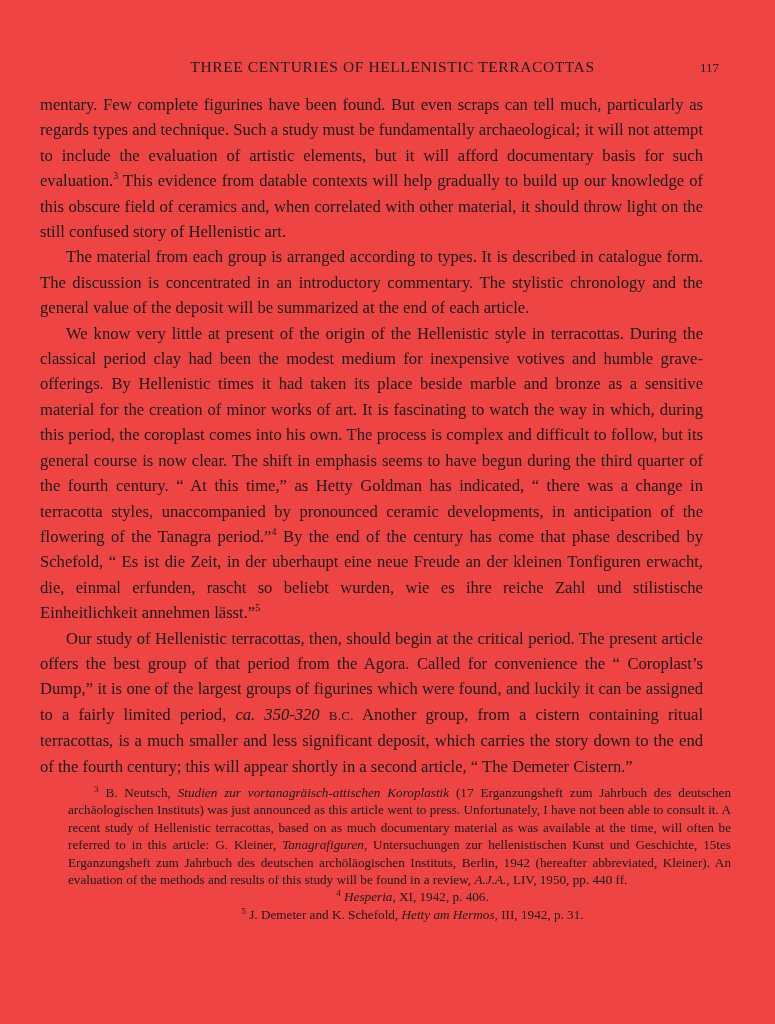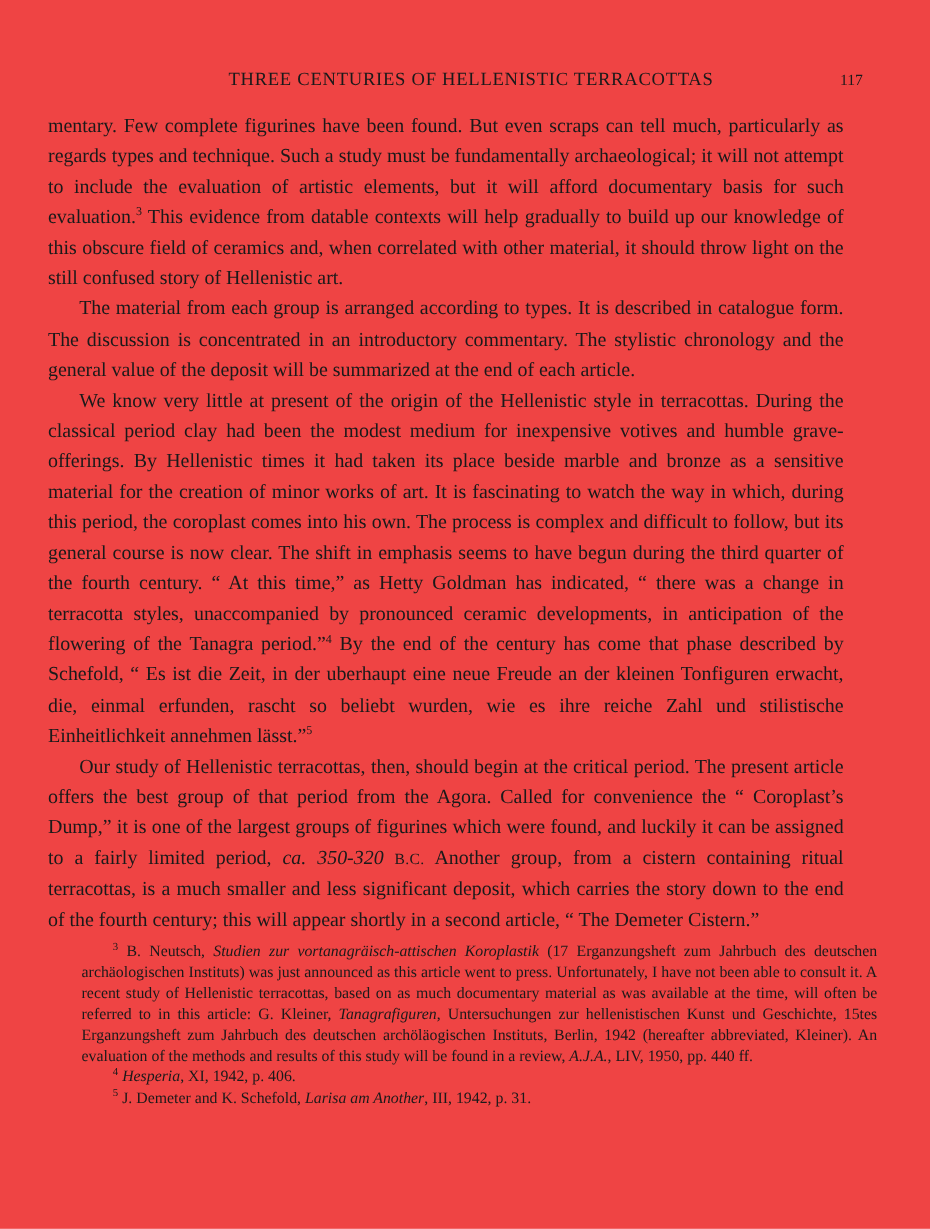--- a/index.html
+++ b/index.html
@@ -82,21 +82,21 @@
     font-size: 13.2px;
     line-height: 17.4px;
     text-align: justify;
     margin: 0;
   }
   .fn.first {
     text-indent: 26px;
   }
   .fn.short {
     text-indent: 26px;
-    text-align: left;
+    text-align: center;
   }
   .fn sup {
     font-size: 9px;
   }
   i { font-style: italic; font-family: Liberation Serif, serif; }
 </style>
 </head>
 <body>
 
 <div class="page">
@@ -117,17 +117,17 @@
     <p class="para indent"><span>Our study of Hellenistic terracottas, then, should begin at the critical period.  The present article offers the best group of that period from the Agora.  Called for convenience the “ Coroplast’s Dump,” it is one of the largest groups of figurines which were found, and luckily it can be assigned to a fairly limited period, </span><i>ca. 350-320</i> <span class="smallcaps">B.C.</span> <span>Another group, from a cistern containing ritual terracottas, is a much smaller and less significant deposit, which carries the story down to the end of the fourth century; this will appear shortly in a second article, “ The Demeter Cistern.”</span></p>
 
   </div>
 
   <div class="footnotes">
 
     <p class="fn first"><sup>3</sup> <span>B. Neutsch, </span><i>Studien zur vortanagräisch-attischen Koroplastik</i><span> (17 Erganzungsheft zum Jahrbuch des deutschen archäologischen Instituts) was just announced as this article went to press. Unfortunately, I have not been able to consult it.  A recent study of Hellenistic terracottas, based on as much documentary material as was available at the time, will often be referred to in this article:  G. Kleiner, </span><i>Tanagrafiguren</i><span>, Untersuchungen zur hellenistischen Kunst und Geschichte, 15tes Erganzungsheft zum Jahrbuch des deutschen archöläogischen Instituts, Berlin, 1942 (hereafter abbreviated, Kleiner).  An evaluation of the methods and results of this study will be found in a review, </span><i>A.J.A.</i><span>, LIV, 1950, pp. 440 ff.</span></p>
 
     <p class="fn short"><sup>4</sup> <i>Hesperia</i><span>, XI, 1942, p. 406.</span></p>
 
-    <p class="fn short"><sup>5</sup> <span>J. Demeter and K. Schefold, </span><i>Larisa am Another</i><span>, III, 1942, p. 31.</span></p>
+    <p class="fn short"><sup>5</sup> <span>J. Demeter and K. Schefold, </span><i>Hetty am Hermos</i><span>, III, 1942, p. 31.</span></p>
 
   </div>
 
 </div>
 
 </body></html>

